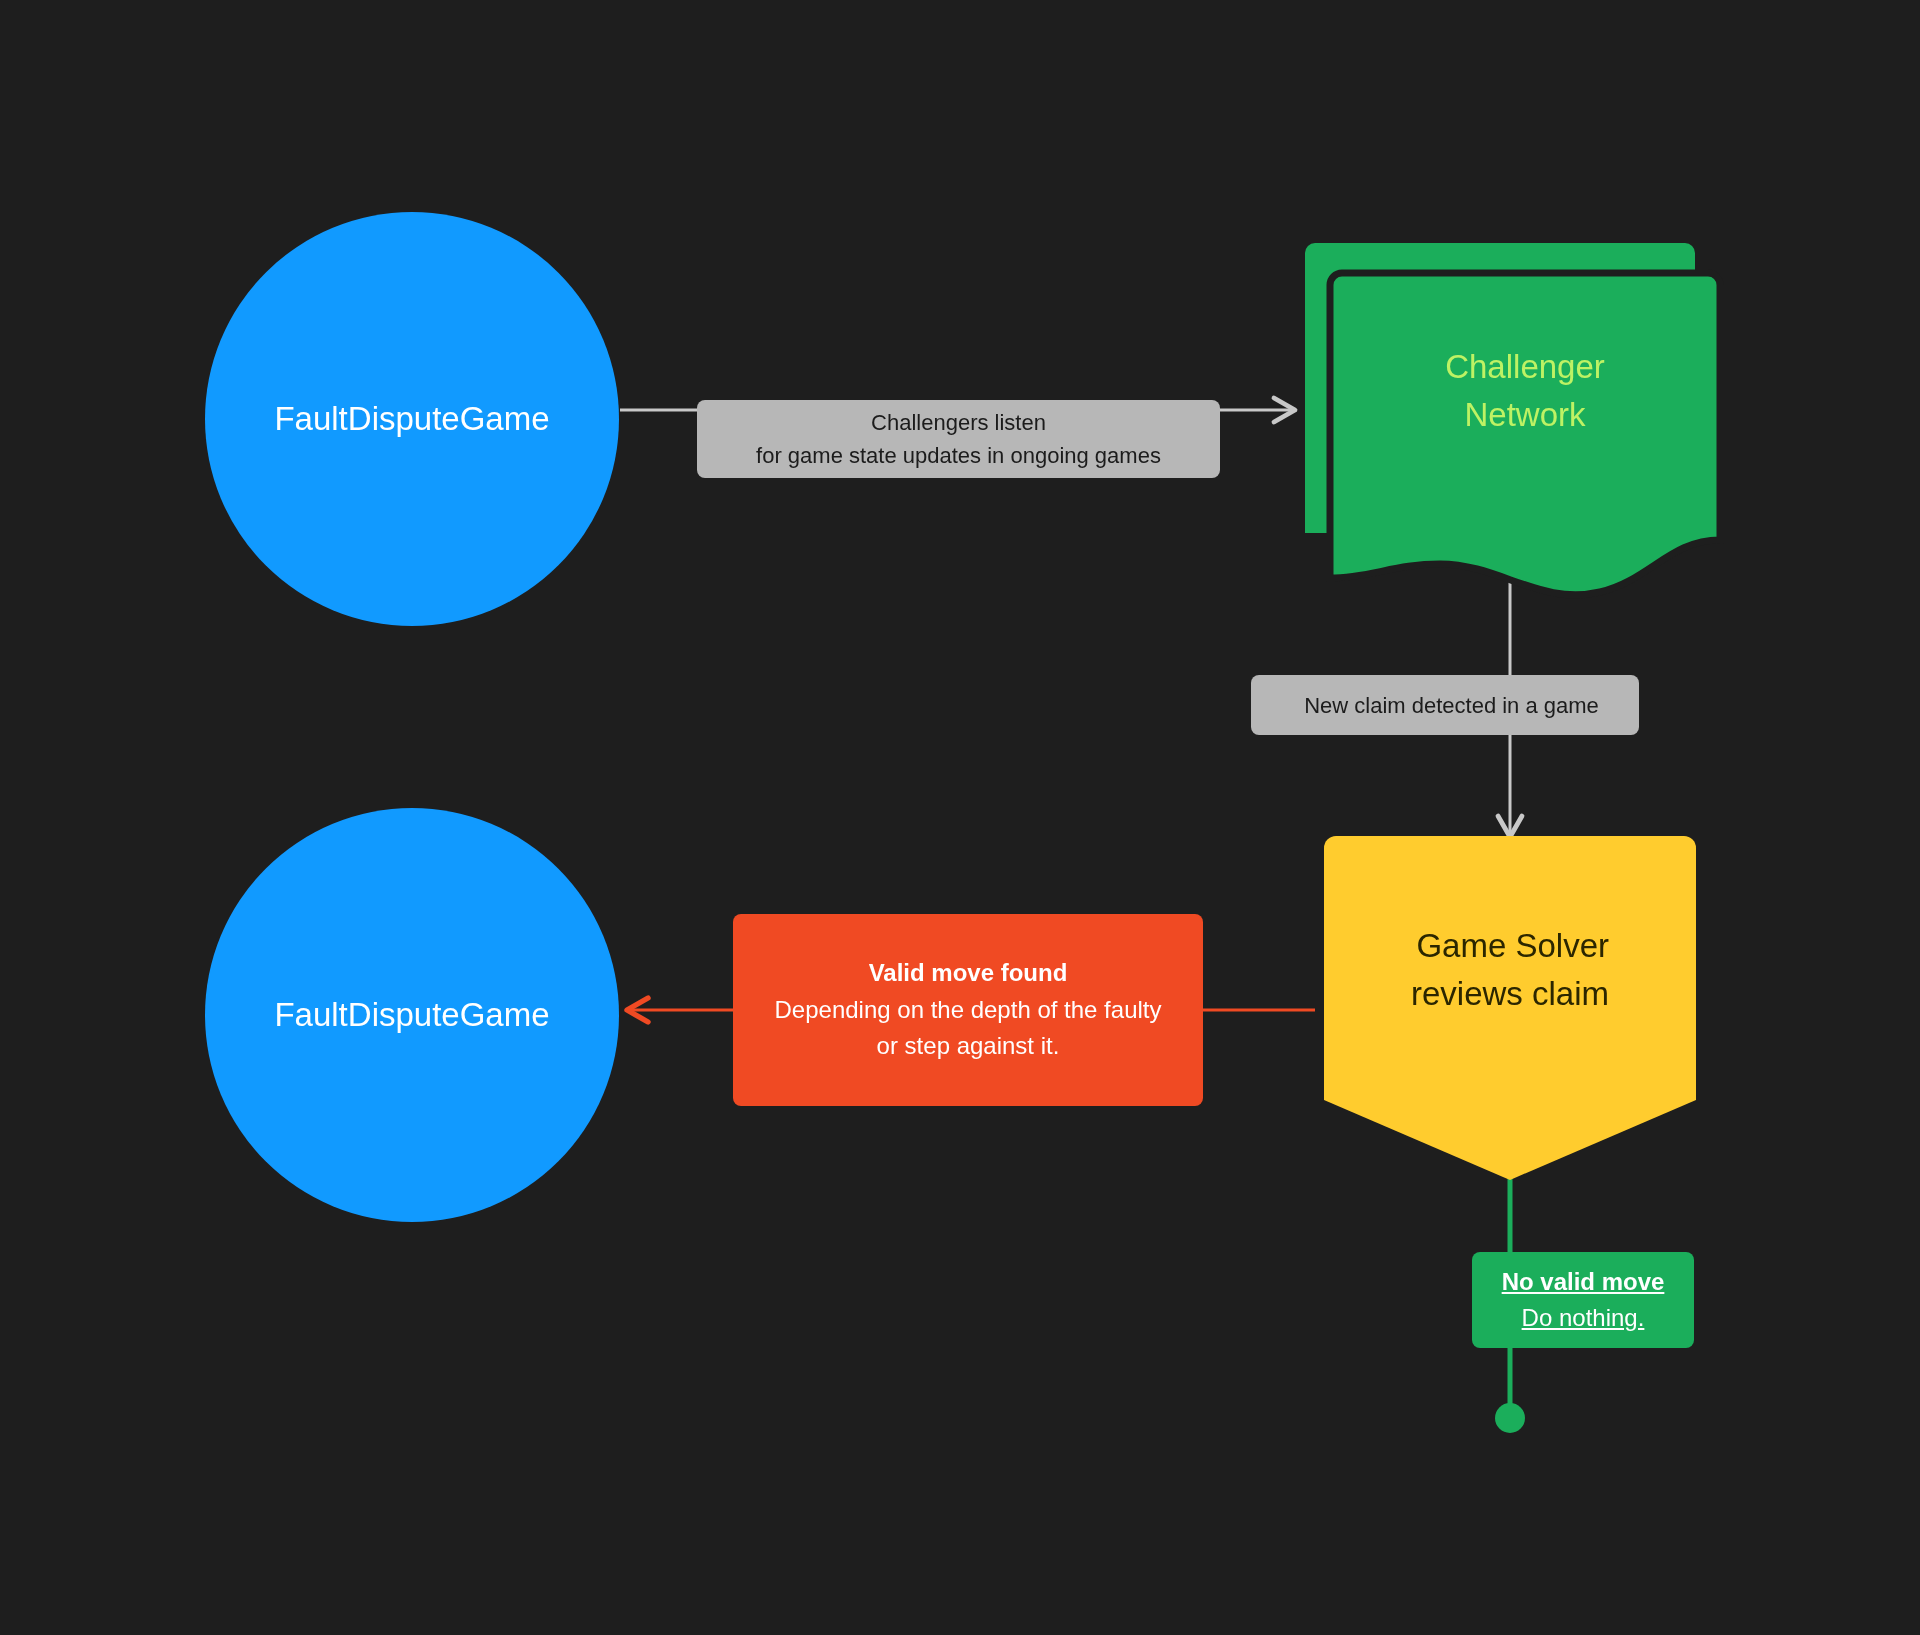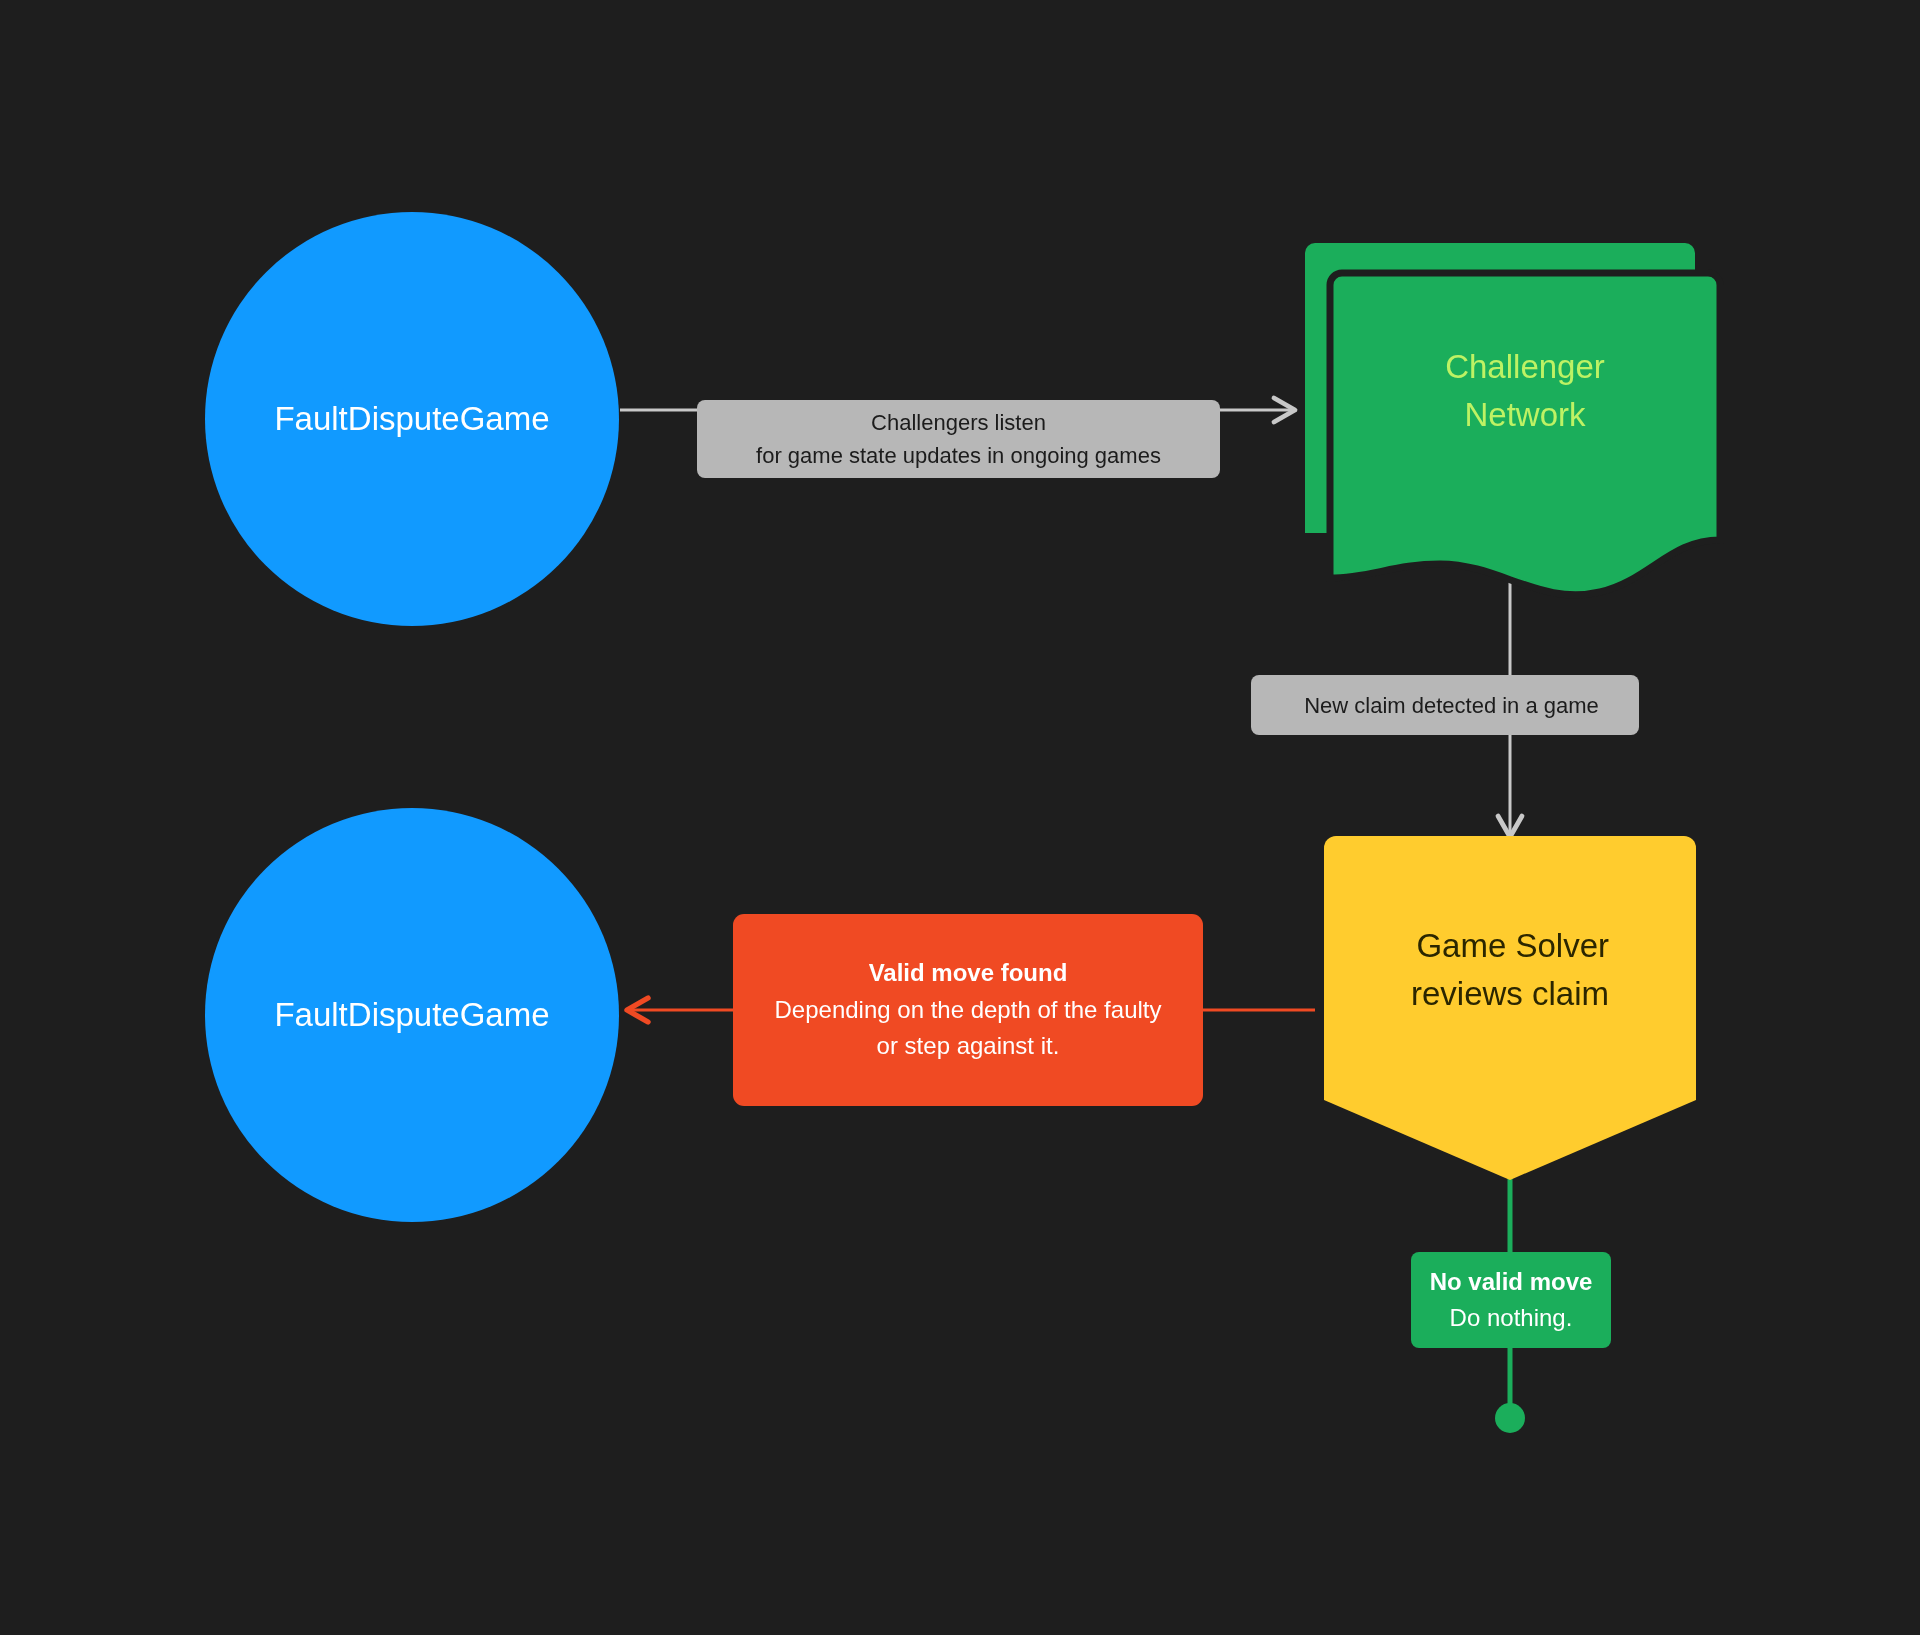--- a/index.html
+++ b/index.html
@@ -95,21 +95,20 @@
     font-size: 22px;
     line-height: 1.5;
     padding: 12px 20px;
   }
   .edge-label.red {
     background: #f04a23;
     color: #ffffff;
     font-size: 24px;
     line-height: 1.52;
     padding: 14px 18px;
-    border-radius: 11px;
   }
   .edge-label.green {
     background: #1bae5b;
     color: #ffffff;
     font-size: 24px;
     line-height: 1.5;
     padding: 12px 18px;
   }
   .edge-label .strong { font-weight: bold; }
 </style>
@@ -189,18 +188,18 @@
   <div class="edge-label gray" style="left:1251px; top:675px; width:388px; height:60px;padding-left:33px;">
     <span>New claim detected in a game</span>
   </div>
 
   <div class="edge-label red" style="left:733px; top:914px; width:470px; height:192px;">
     <span class="strong">Valid move found</span>
     <span>Depending on the depth of the faulty</span>
     <span>or step against it.</span>
   </div>
 
-  <div class="edge-label green" style="left:1411px; top:1252px; width:200px; height:96px;">
+  <div class="edge-label green" style="left:1472px; top:1252px; width:222px; height:96px;text-decoration:underline;">
     <span class="strong">No valid move</span>
     <span>Do nothing.</span>
   </div>
 
 </div>
 
 </body></html>

